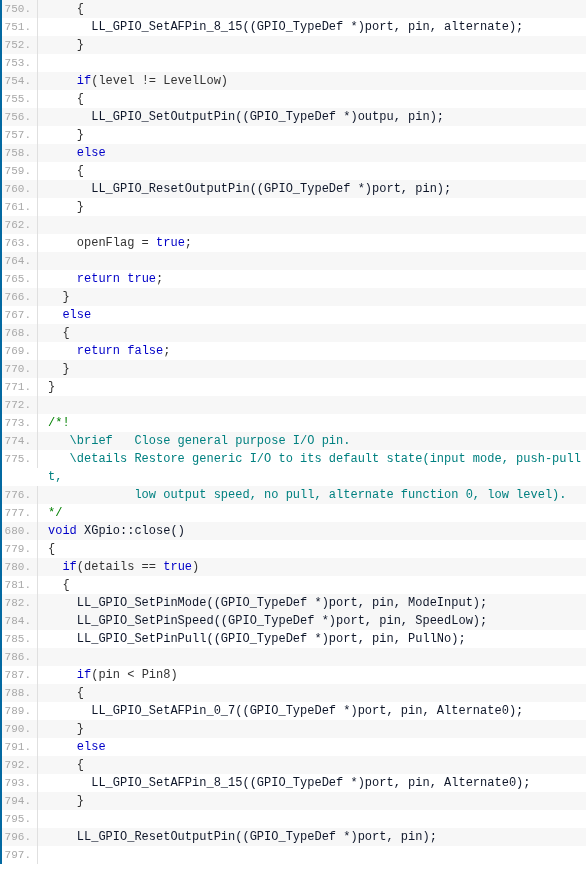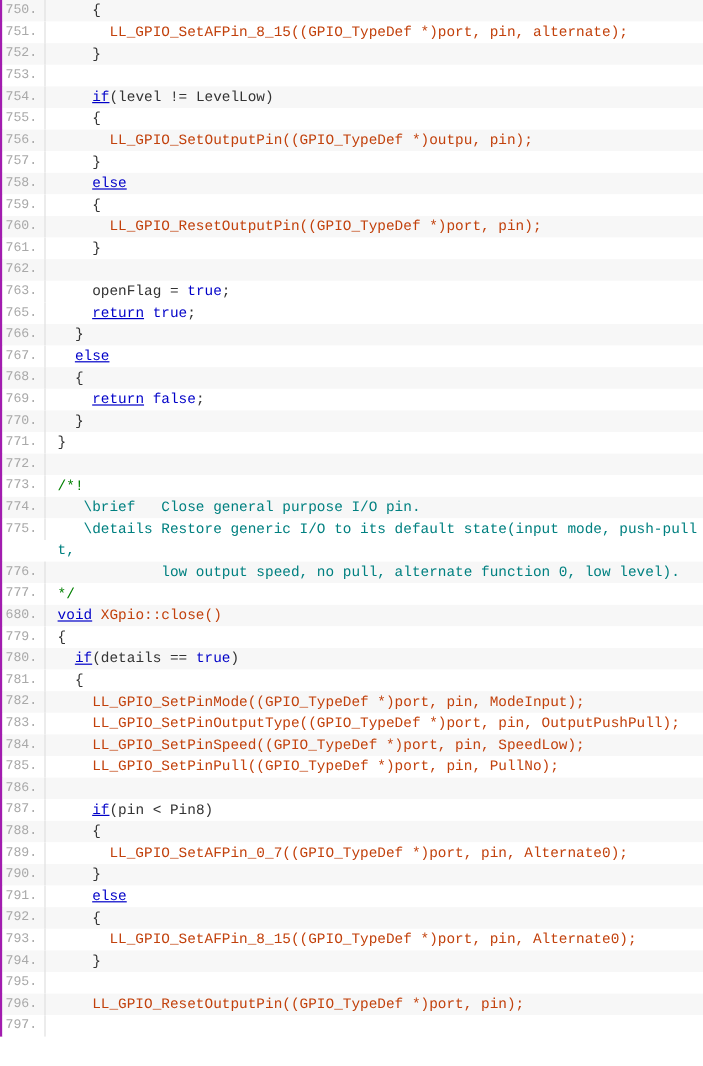--- a/index.html
+++ b/index.html
@@ -7,21 +7,21 @@
     margin: 0;
     padding: 0;
     font-family: Consolas, "Courier New", monospace;
     font-size: 12px;
     background: #ffffff;
     width: 586px;
   }
   .code-container {
     display: flex;
     flex-direction: column;
-    border-left: 2px solid #a21caf;
+    border-left: 2px solid #0369a1;
   }
   .line {
     display: flex;
     align-items: flex-start;
     min-height: 18px;
     line-height: 18px;
   }
   .line.even { background: #f7f7f7; }
   .line.odd  { background: #ffffff; justify-content: flex-end; }
   .gutter {
@@ -39,22 +39,22 @@
     flex: 0 0 4px;
     background: #8bc34a;
   }
   .code {
     flex: 1 1 auto;
     padding-left: 6px;
     white-space: pre;
     overflow: hidden;
     color: #333;
   }
-  .tok-kw   { color: #0000c8; text-decoration: underline; }
-  .tok-call { color: #c2410c; }
+  .tok-kw   { color: #0000c8; }
+  .tok-call { color: #0f172a; }
   .tok-punc { color: #333; }
   .tok-cmt  { color: #008000; }
   .tok-doc  { color: #008080; }
   .tok-bool { color: #0000c8; }
 </style>
 </head>
 <body>
 
 <div class="code-container" id="code-root">
     <div class="line even">
@@ -120,20 +120,25 @@
     <div class="line even">
       <div class="gutter">762.</div>
       <div class="left-marker"></div>
       <div class="code">&nbsp;</div>
     </div>
     <div class="line odd">
       <div class="gutter">763.</div>
       <div class="left-marker"></div>
       <div class="code"><span class="tok-punc">    openFlag = </span><span class="tok-bool">true</span><span class="tok-punc">;</span></div>
     </div>
+    <div class="line even">
+      <div class="gutter">764.</div>
+      <div class="left-marker"></div>
+      <div class="code">&nbsp;</div>
+    </div>
     <div class="line odd">
       <div class="gutter">765.</div>
       <div class="left-marker"></div>
       <div class="code"><span class="tok-punc">    </span><span class="tok-kw">return</span><span class="tok-punc"> </span><span class="tok-bool">true</span><span class="tok-punc">;</span></div>
     </div>
     <div class="line even">
       <div class="gutter">766.</div>
       <div class="left-marker"></div>
       <div class="code"><span class="tok-punc">  }</span></div>
     </div>
@@ -214,25 +219,20 @@
     </div>
     <div class="line odd">
       <div class="gutter">781.</div>
       <div class="left-marker"></div>
       <div class="code"><span class="tok-punc">  {</span></div>
     </div>
     <div class="line even">
       <div class="gutter">782.</div>
       <div class="left-marker"></div>
       <div class="code"><span class="tok-call">    LL_GPIO_SetPinMode((GPIO_TypeDef *)port, pin, ModeInput);</span></div>
-    </div>
-    <div class="line odd">
-      <div class="gutter">783.</div>
-      <div class="left-marker"></div>
-      <div class="code"><span class="tok-call">    LL_GPIO_SetPinOutputType((GPIO_TypeDef *)port, pin, OutputPushPull);</span></div>
     </div>
     <div class="line even">
       <div class="gutter">784.</div>
       <div class="left-marker"></div>
       <div class="code"><span class="tok-call">    LL_GPIO_SetPinSpeed((GPIO_TypeDef *)port, pin, SpeedLow);</span></div>
     </div>
     <div class="line odd">
       <div class="gutter">785.</div>
       <div class="left-marker"></div>
       <div class="code"><span class="tok-call">    LL_GPIO_SetPinPull((GPIO_TypeDef *)port, pin, PullNo);</span></div>

